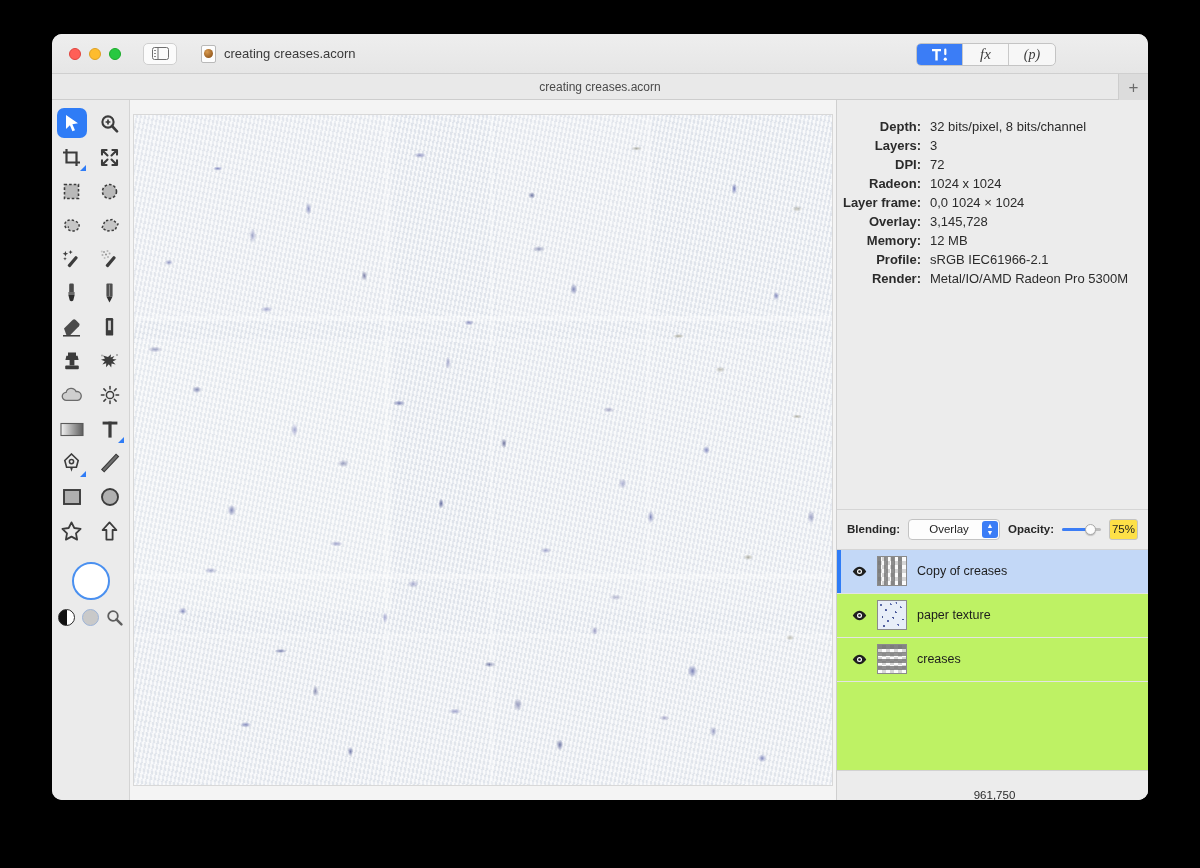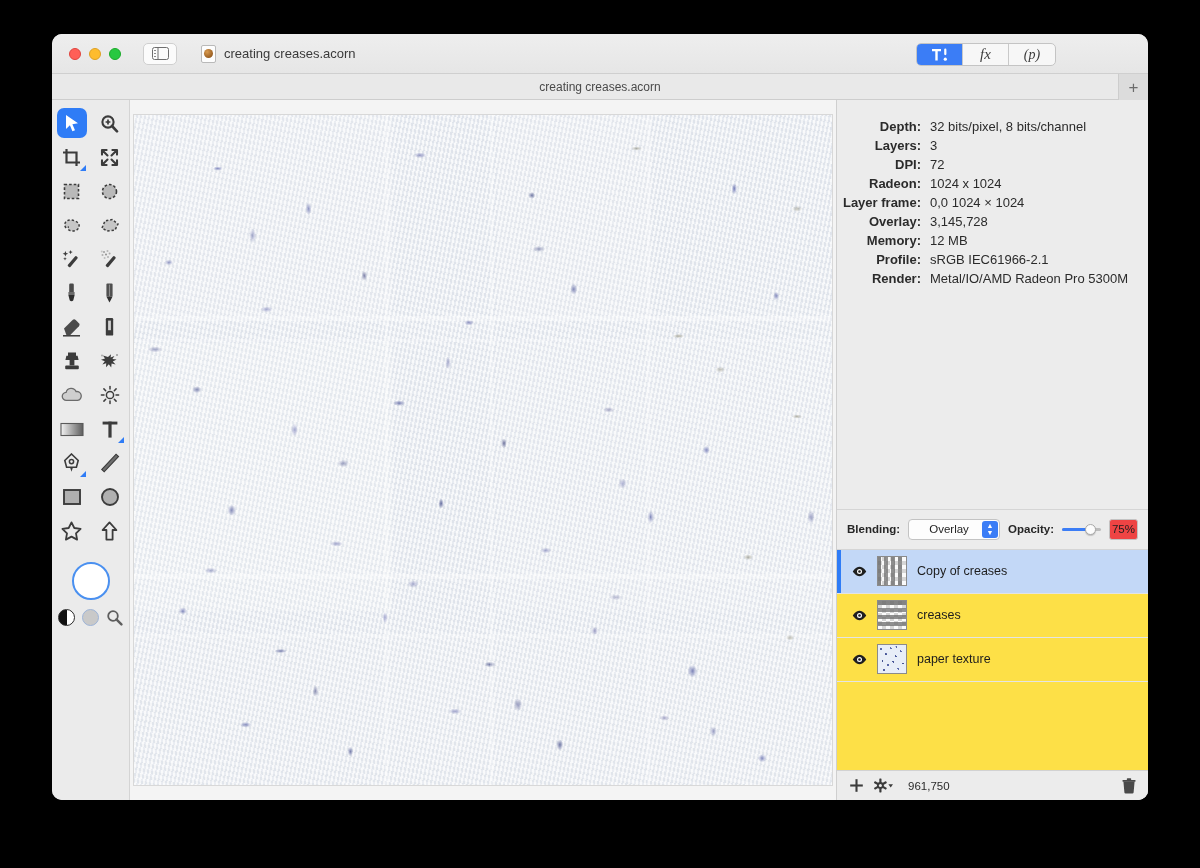--- a/index.html
+++ b/index.html
@@ -257,26 +257,26 @@
     background: #3b7df6; border-radius: 3px;
     display: flex; flex-direction: column; align-items: center; justify-content: center;
     color: #fff; font-size: 7px; line-height: 7px;
   }
   .slider { position: relative; width: 60px; height: 14px; display: flex; align-items: center; }
   .strack { position: absolute; left: 0; right: 0; height: 3px; background: #bdbdbd; border-radius: 2px; }
   .sfill  { position: absolute; left: 0; height: 3px; background: #3b7df6; border-radius: 2px; }
   .sknob  { position: absolute; width: 11px; height: 11px; border-radius: 50%; background: #fcfcfc; border: 1px solid #a9a9a9; box-shadow: 0 1px 1px rgba(0,0,0,.18); }
   .opval {
     height: 21px; width: 44px;
-    background: #ef4444; border: 1px solid #c3c3c3; border-radius: 3px;
+    background: #fde047; border: 1px solid #c3c3c3; border-radius: 3px;
     display: flex; align-items: center; justify-content: center;
     font-size: 11.5px; color: #1e1e1e;
   }
 
-  #layers { flex: 1; background: #fde047; overflow: hidden; }
+  #layers { flex: 1; background: #bef264; overflow: hidden; }
   .layer {
     position: relative;
     height: 44px; display: flex; align-items: center; gap: 10px;
     padding-left: 14px;
     border-bottom: 1px solid #e4e4e4;
   }
   .layer.active { background: #c3d8f7; }
   .layer.active::before {
     content: ""; position: absolute; left: 0; top: 0; bottom: 0; width: 4px; background: #2f7cf6;
   }
@@ -314,21 +314,21 @@
       radial-gradient(circle 1px at 73% 85%, #606eae 99%, transparent),
       radial-gradient(circle 1px at 90% 66%, #475694 99%, transparent),
       radial-gradient(circle 1px at 22% 90%, #525f9f 99%, transparent),
       radial-gradient(circle 1px at 66% 6%,  #5967a7 99%, transparent);
   }
   .lname { font-size: 12.5px; color: #1d1d1d; }
 
   #layerbar {
     height: 30px; background: #ececec;
     border-top: 1px solid #d2d2d2;
-    display: flex; align-items: center; gap: 9px; padding: 0 12px;
+    display: flex; align-items: center; gap: 9px; padding: 0 12px; flex-direction: column;
   }
   .lb-count { font-size: 11.5px; color: #2b2b2b; margin-left: 4px; }
 </style>
 </head>
 <body>
 
 <div id="window">
 
   <div id="titlebar">
     <div class="traffic">
@@ -705,33 +705,33 @@
           <span class="lname">Copy of creases</span>
         </div>
         <div class="layer">
           <span class="eye">
             <svg width="15" height="11" viewBox="0 0 15 11">
               <path d="M7.5 .8 C11.4 .8 14.2 5.5 14.2 5.5 S11.4 10.2 7.5 10.2 S.8 5.5 .8 5.5 S3.6 .8 7.5 .8 Z" fill="#1f1f1f"></path>
               <circle cx="7.5" cy="5.5" r="2.5" fill="#ffffff"></circle>
                 <circle cx="7.5" cy="5.5" r="1.3" fill="#1f1f1f"></circle>
             </svg>
           </span>
-          <div class="thumb th-horiz"></div>
-          <span class="lname">creases</span>
+          <div class="thumb th-paper"></div>
+          <span class="lname">paper texture</span>
         </div>
         <div class="layer">
           <span class="eye">
             <svg width="15" height="11" viewBox="0 0 15 11">
               <path d="M7.5 .8 C11.4 .8 14.2 5.5 14.2 5.5 S11.4 10.2 7.5 10.2 S.8 5.5 .8 5.5 S3.6 .8 7.5 .8 Z" fill="#1f1f1f"></path>
               <circle cx="7.5" cy="5.5" r="2.5" fill="#ffffff"></circle>
                 <circle cx="7.5" cy="5.5" r="1.3" fill="#1f1f1f"></circle>
             </svg>
           </span>
-          <div class="thumb th-paper"></div>
-          <span class="lname">paper texture</span>
+          <div class="thumb th-horiz"></div>
+          <span class="lname">creases</span>
         </div>
       </div>
 
       <div id="layerbar">
         <svg width="15" height="15" viewBox="0 0 15 15">
           <line x1="7.5" y1="1.2" x2="7.5" y2="13.8" stroke="#3c3c3c" stroke-width="2.1"></line>
           <line x1="1.2" y1="7.5" x2="13.8" y2="7.5" stroke="#3c3c3c" stroke-width="2.1"></line>
         </svg>
         <svg width="22" height="15" viewBox="0 0 22 15">
           <g fill="#3c3c3c">

